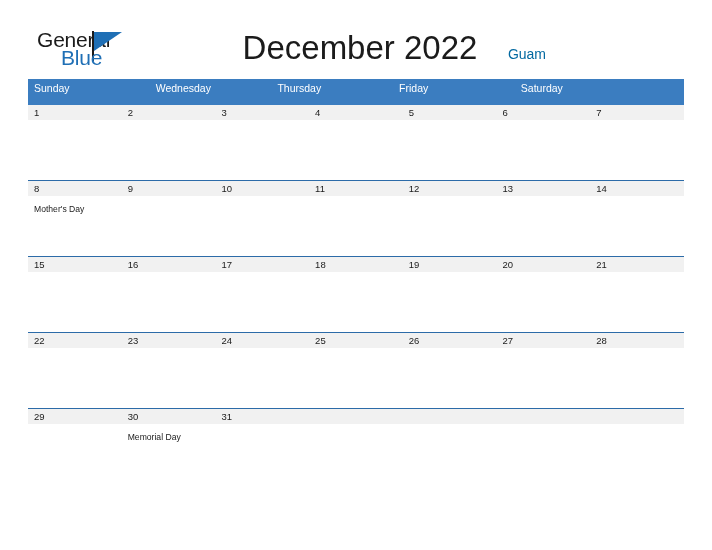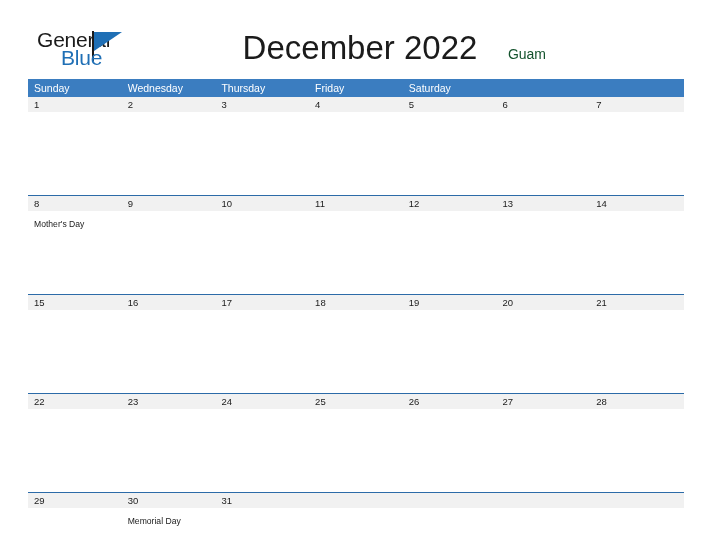--- a/index.html
+++ b/index.html
@@ -88,38 +88,39 @@
     color: #1b1b1b;
     font-family: "Liberation Sans", sans-serif;
   }
 
   .locale {
     position: absolute;
     right: 30px;
     top: 45px;
     font-size: 14px;
     line-height: 18px;
-    color: #14532d;
+    color: #0369a1;
     text-align: right;
     font-family: "Liberation Sans", sans-serif;
   }
 
   
   .calendar {
     position: absolute;
     left: 28px;
     top: 79px;
     width: 656px;
   }
 
   .weekday-row {
     display: flex;
     width: 656px;
-    height: 18px;
+    height: 26px;
     background: #3b7dc0;
+    gap: 28px;
   }
   .weekday-cell {
     flex: 0 0 93.714px;
     width: 93.714px;
     box-sizing: border-box;
     padding-left: 6px;
     color: #ffffff;
     font-size: 10.5px;
     line-height: 18px;
     font-family: "Liberation Sans", sans-serif;
@@ -149,21 +150,21 @@
     padding-left: 6px;
     font-size: 9.5px;
     line-height: 15px;
     color: #1b1b1b;
     font-family: "Liberation Sans", sans-serif;
   }
 
   .events-strip {
     display: flex;
     width: 656px;
-    height: 83px;
+    height: 60px;
     background: #ffffff;
   }
   .events-strip.last {
     height: 50px;
   }
   .event-cell {
     flex: 0 0 93.714px;
     width: 93.714px;
     box-sizing: border-box;
     padding-left: 6px;

